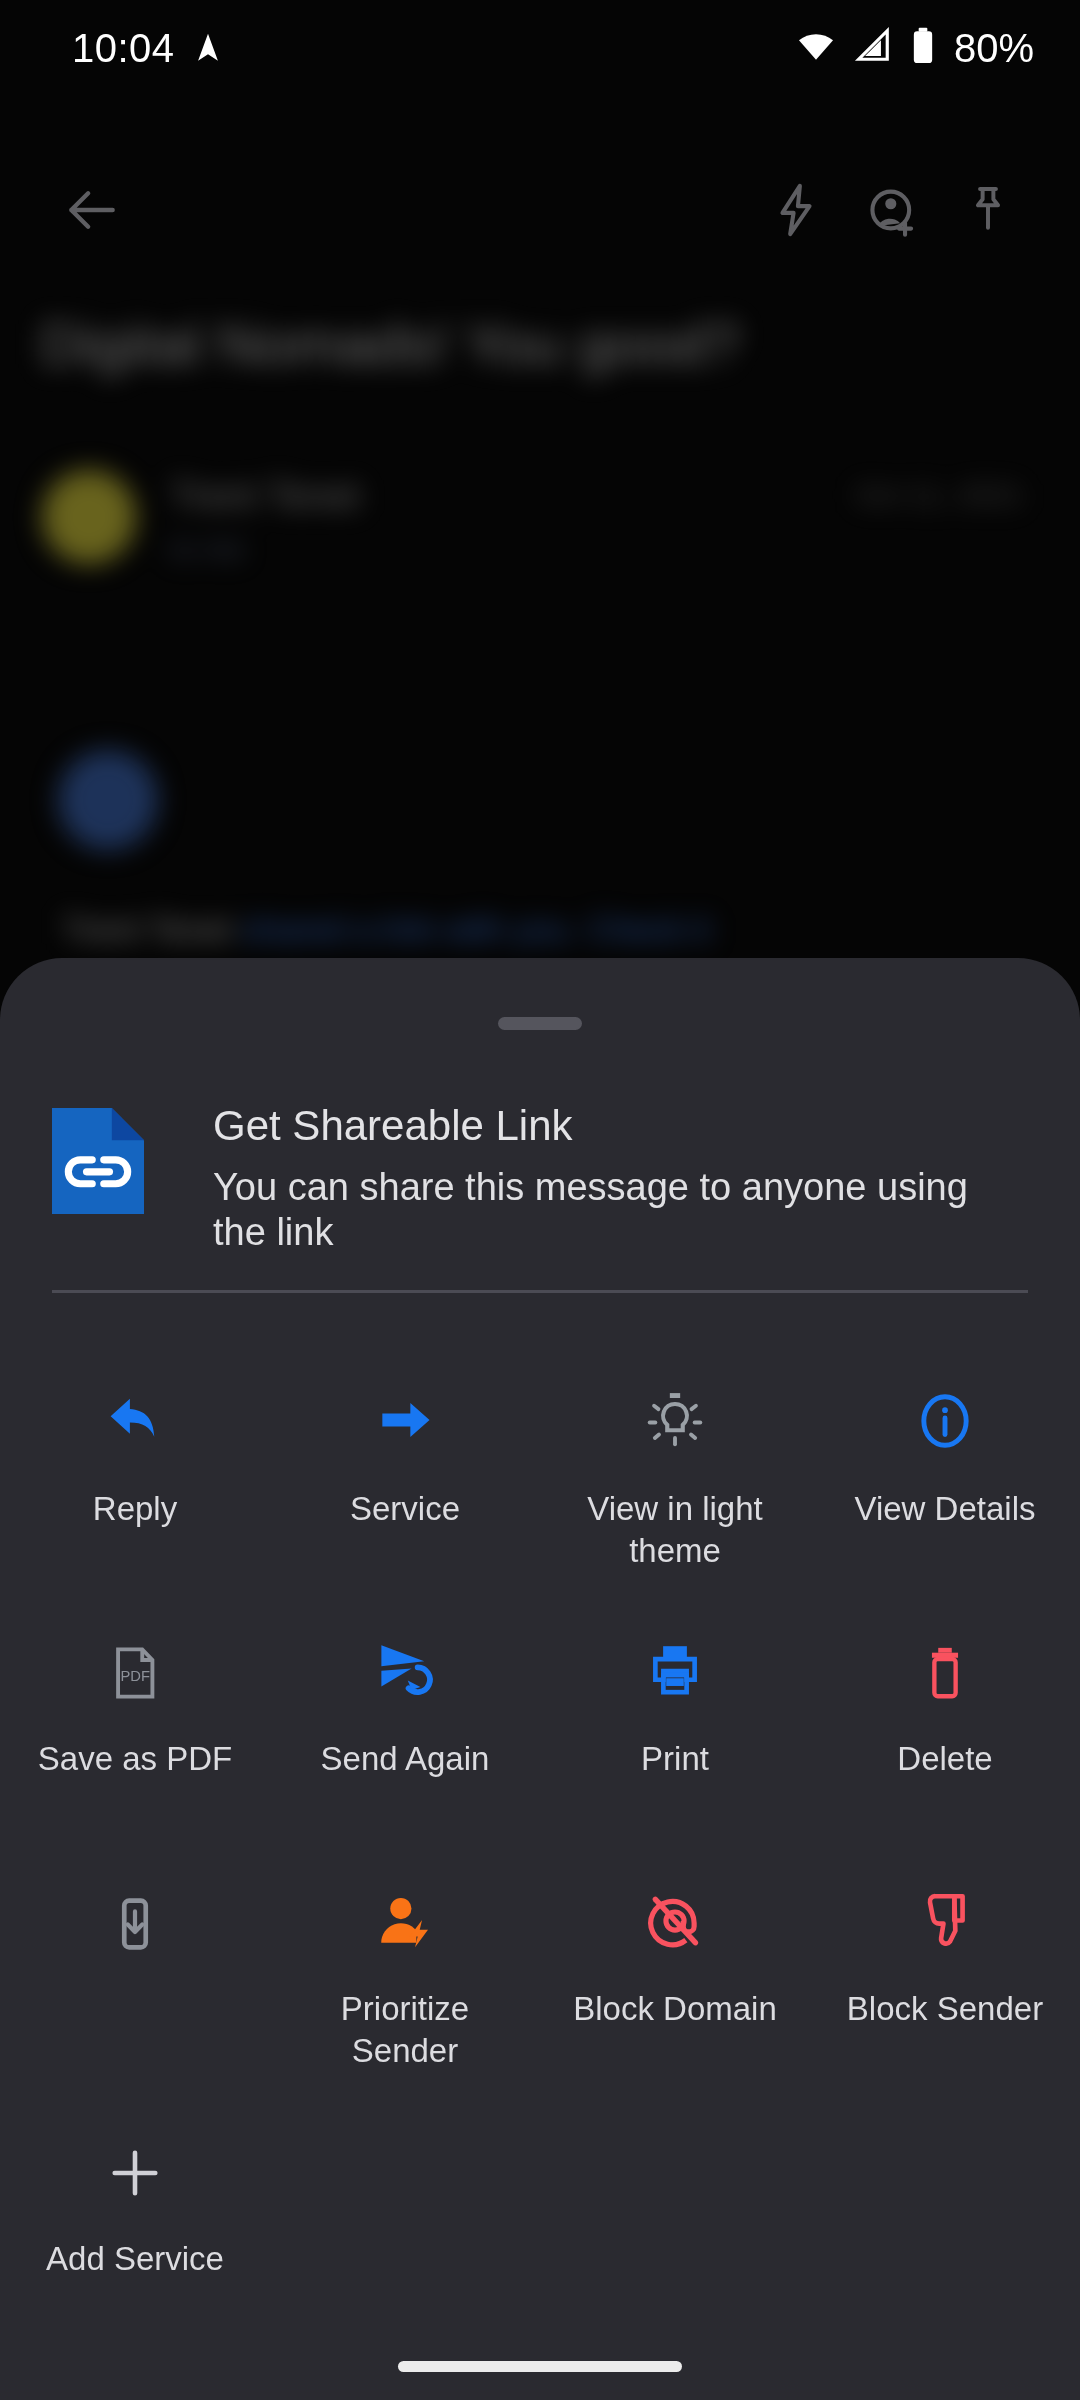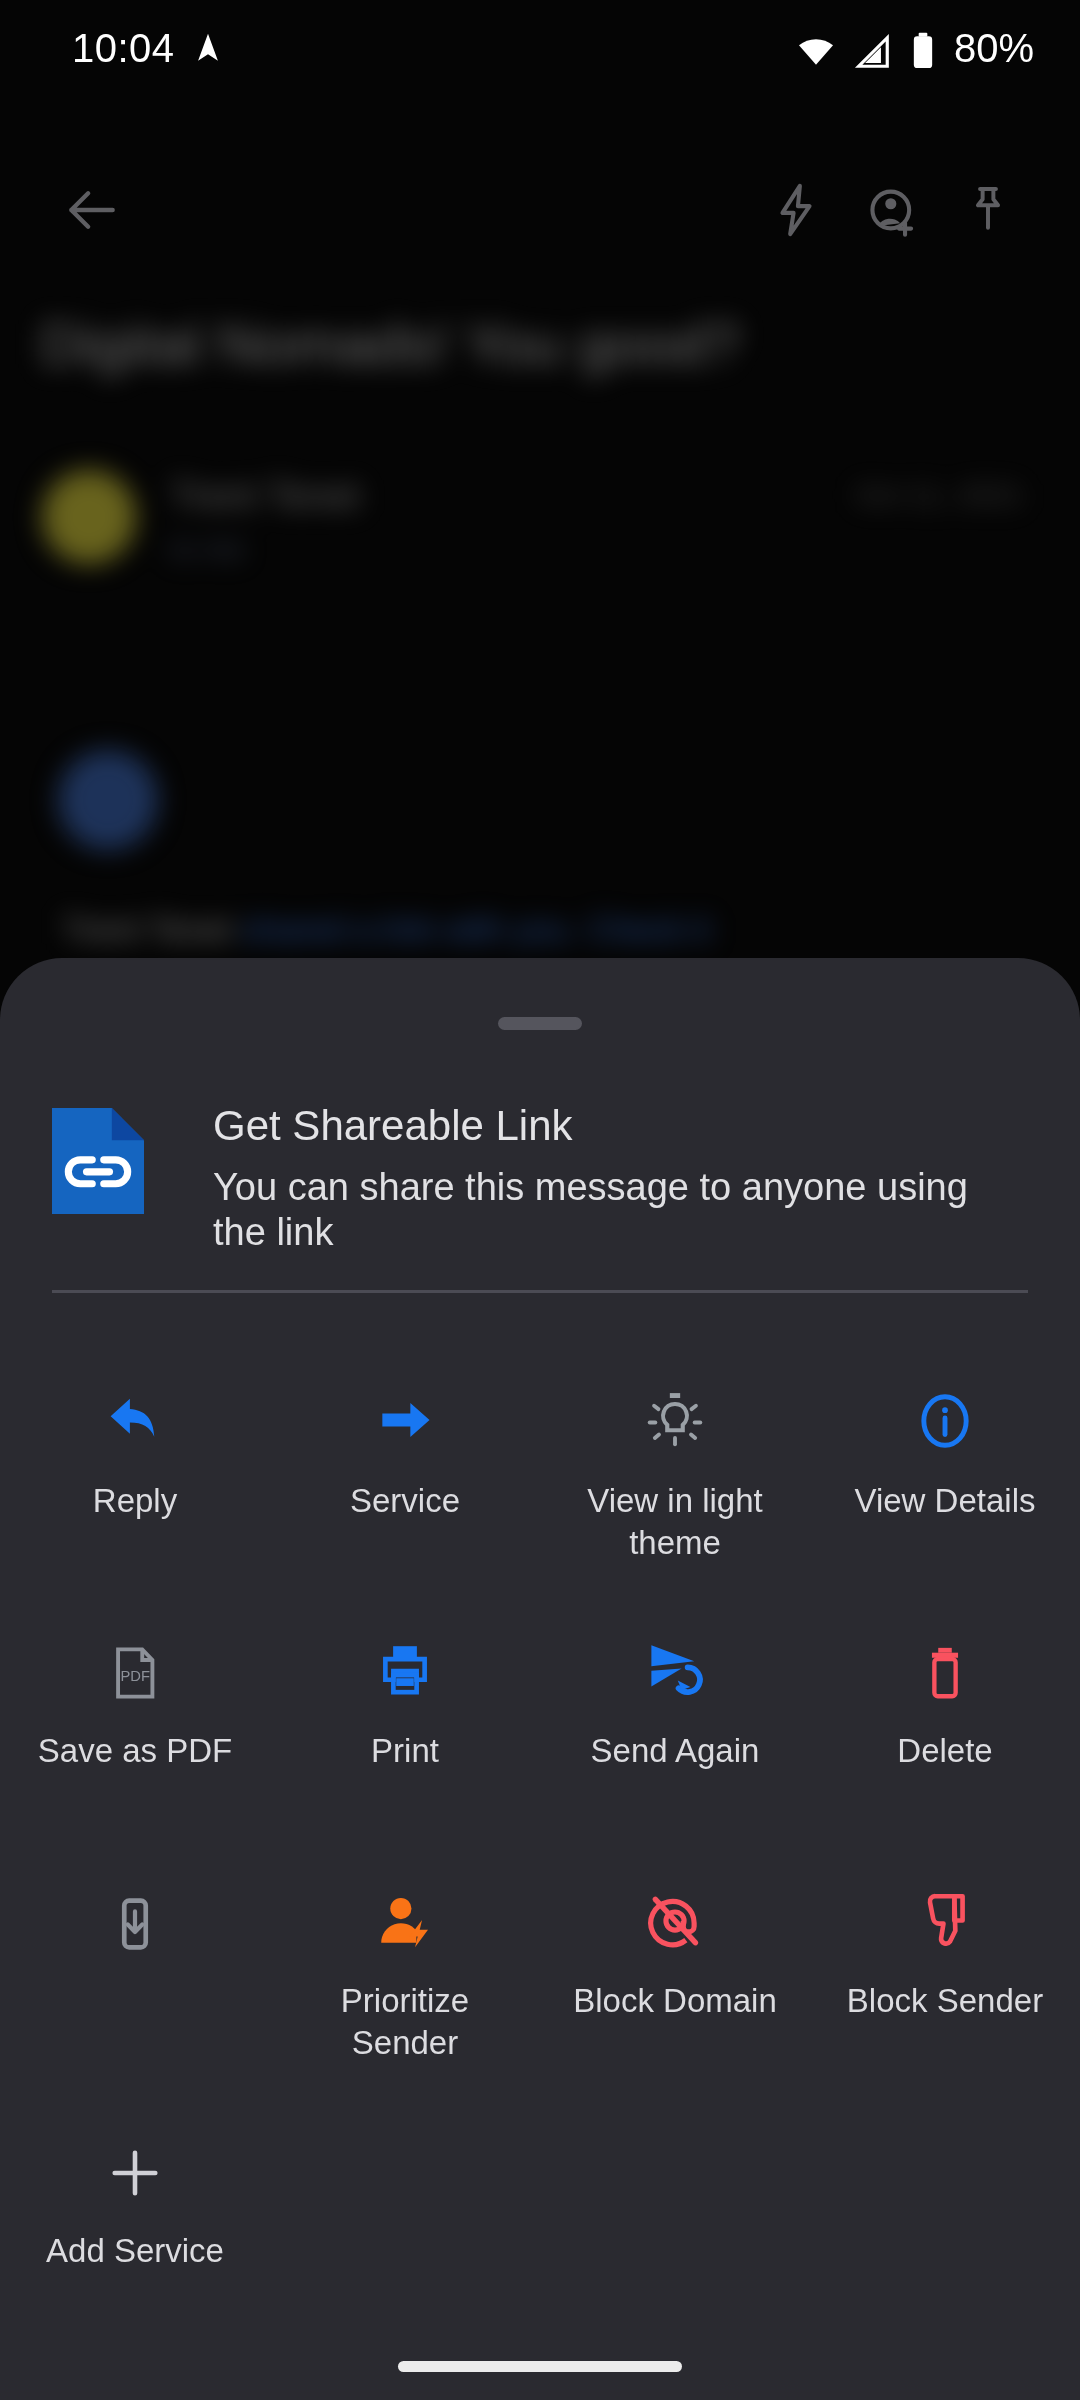--- a/index.html
+++ b/index.html
@@ -13,21 +13,21 @@
 
   
   #statusbar {
     position:absolute; top:0; left:0; width:1080px; height:96px;
     display:flex; align-items:center; justify-content:space-between;
     padding:0 46px 0 72px;
     color:#fff;
   }
   .sb-left { display:flex; align-items:center; gap:16px; }
   .sb-time { font-size:40px; letter-spacing:0.5px; color:#ffffff; }
-  .sb-right { display:flex; align-items:flex-end; gap:18px; }
+  .sb-right { display:flex; align-items:flex-start; gap:18px; }
   .sb-pct { font-size:40px; color:#ffffff; }
 
   
   #toolbar {
     position:absolute; top:150px; left:0; width:1080px; height:120px;
     display:flex; align-items:center;
     padding:0 44px 0 44px;
   }
   .tb-icon { width:96px; height:96px; display:flex; align-items:center; justify-content:center; }
   .tb-spacer { flex:1; }
@@ -101,21 +101,21 @@
     position:absolute; top:390px; left:0; width:1080px;
     display:grid; grid-template-columns:repeat(4, 1fr);
     row-gap:0;
   }
   .cell {
     display:flex; flex-direction:column; align-items:center;
     padding-top:26px; height:250px;
   }
   .cell-ico { height:78px; display:flex; align-items:flex-end; justify-content:center; }
   .cell-lbl {
-    margin-top:28px; font-size:33px; color:#dcdce0;
+    margin-top:36px; font-size:33px; color:#dcdce0;
     text-align:center; line-height:1.28; max-width:215px;
   }
 
   
   #gesture-bar {
     position:absolute; bottom:28px; left:50%; transform:translateX(-50%);
     width:284px; height:11px; border-radius:6px; background:#ececec;
   }
 </style>
 </head>
@@ -264,44 +264,44 @@
             <path d="M5 2.2 H15 L19.2 6.6 V21.8 H5 Z" fill="none" stroke="#8d9199" stroke-width="1.6"></path>
             <path d="M15 2.2 V6.6 H19.2" fill="none" stroke="#8d9199" stroke-width="1.6"></path>
             <text x="12.1" y="15.4" font-size="6.1" font-family="Liberation Sans, sans-serif" fill="#8d9199" text-anchor="middle">PDF</text>
           </svg>
         </div>
         <div class="cell-lbl">Save as PDF</div>
       </div>
 
       <div class="cell">
         <div class="cell-ico">
-          <svg width="62" height="62" viewBox="0 0 24 24">
-            <rect x="7.4" y="2.4" width="9.2" height="4.4" fill="#1877F2"></rect>
-            <path d="M4.4 7.4 h15.2 v8 h-3.1 v-3.4 h-9 v3.4 h-3.1 Z" fill="none" stroke="#1877F2" stroke-width="1.8"></path>
-            <rect x="7.5" y="13.6" width="9" height="6.6" fill="none" stroke="#1877F2" stroke-width="1.8"></rect>
-            <rect x="8.6" y="14.8" width="6.8" height="3" fill="#1877F2"></rect>
-          </svg>
-        </div>
-        <div class="cell-lbl">Print</div>
-      </div>
-
-      <div class="cell">
-        <div class="cell-ico">
           <svg width="66" height="66" viewBox="0 0 24 24">
             <path d="M3.4 3.4 L19 9.2 L3.4 11 Z" fill="#1877F2"></path>
             <path d="M3.4 12.6 L14.4 11.8 L3.4 18.4 Z" fill="#1877F2"></path>
             <path d="M16.6 11.4 a4.5 4.5 0 1 1 -3.3 7.6" fill="none" stroke="#1877F2" stroke-width="2.1" stroke-linecap="round"></path>
             <path d="M13 16.2 l1.4 3.4 l3.2 -1.1" fill="#1877F2"></path>
           </svg>
         </div>
         <div class="cell-lbl">Send Again</div>
       </div>
 
       <div class="cell">
         <div class="cell-ico">
+          <svg width="62" height="62" viewBox="0 0 24 24">
+            <rect x="7.4" y="2.4" width="9.2" height="4.4" fill="#1877F2"></rect>
+            <path d="M4.4 7.4 h15.2 v8 h-3.1 v-3.4 h-9 v3.4 h-3.1 Z" fill="none" stroke="#1877F2" stroke-width="1.8"></path>
+            <rect x="7.5" y="13.6" width="9" height="6.6" fill="none" stroke="#1877F2" stroke-width="1.8"></rect>
+            <rect x="8.6" y="14.8" width="6.8" height="3" fill="#1877F2"></rect>
+          </svg>
+        </div>
+        <div class="cell-lbl">Print</div>
+      </div>
+
+      <div class="cell">
+        <div class="cell-ico">
           <svg width="58" height="58" viewBox="0 0 24 24">
             <rect x="9.2" y="1.6" width="5.6" height="2" fill="#F9525F"></rect>
             <rect x="6.6" y="3.6" width="10.8" height="2.1" fill="#F9525F"></rect>
             <rect x="7.6" y="6.2" width="8.8" height="15.4" rx="1.4" fill="none" stroke="#F9525F" stroke-width="1.8"></rect>
           </svg>
         </div>
         <div class="cell-lbl">Delete</div>
       </div>
 
       <div class="cell">

